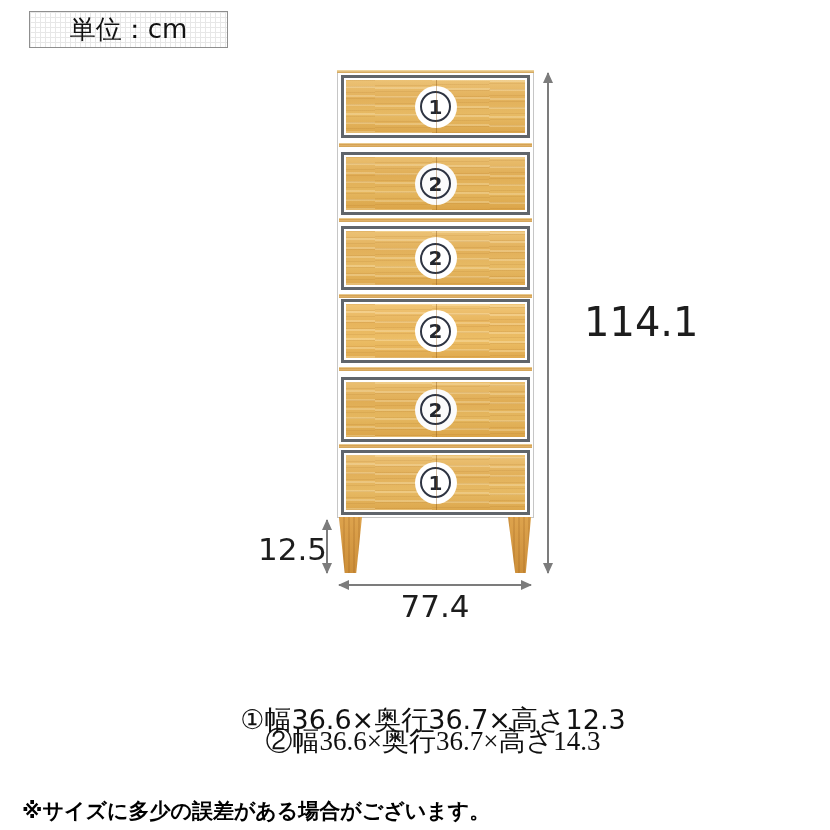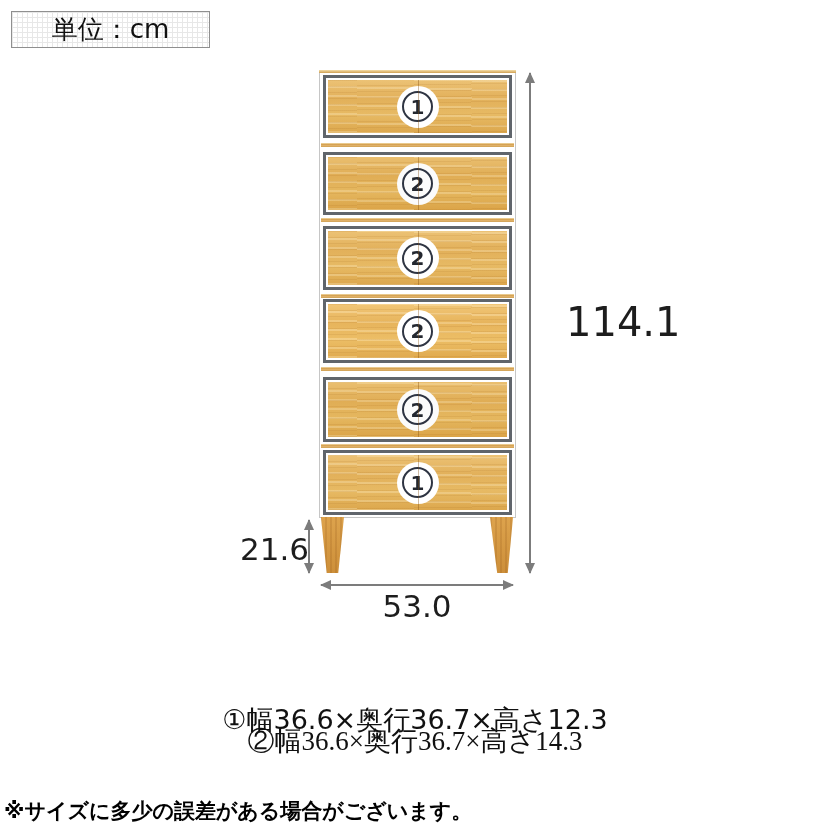--- a/index.html
+++ b/index.html
@@ -1,18 +1,18 @@
 <!DOCTYPE html>
 <html><head>
 <meta charset="utf-8">
 <style>
   * { margin:0; padding:0; box-sizing:border-box; }
   html,body { width:830px; height:830px; background:#ffffff; overflow:hidden;
               font-family:"DejaVu Sans","Liberation Sans",sans-serif; color:#1c1c1c; }
-  .stage { position:relative; width:682px; height:830px; background:#fff; }
+  .stage { position:relative; width:682px; height:830px; background:#fff;margin-left:18px; }
 
   
   .unit-box {
     position:absolute; left:11px; top:11px; width:199px; height:37px;
     border:1px solid #8f8f8f; background-color:#fff;
     background-image:
       linear-gradient(#e7e7e7 1px, transparent 1px),
       linear-gradient(90deg, #e7e7e7 1px, transparent 1px);
     background-size:5px 5px;
     display:flex; align-items:center; justify-content:center;
@@ -171,26 +171,26 @@
   <div class="arrow-v v-height">
     <div class="head head-up"></div>
     <div class="head head-down"></div>
   </div>
   <div class="dim-label lbl-height">114.1</div>
 
   <div class="arrow-v v-leg">
     <div class="head head-up"></div>
     <div class="head head-down"></div>
   </div>
-  <div class="dim-label lbl-leg">21.6</div>
+  <div class="dim-label lbl-leg">12.5</div>
 
   <div class="arrow-h h-width">
     <div class="head head-left"></div>
     <div class="head head-right"></div>
   </div>
-  <div class="dim-label lbl-width">53.0</div>
+  <div class="dim-label lbl-width">77.4</div>
 
   <div class="inner-line inner-1">①幅36.6×奥行36.7×高さ12.3</div>
   <div class="inner-line inner-2">②幅36.6×奥行36.7×高さ14.3</div>
 
   <div class="note">※サイズに多少の誤差がある場合がございます。</div>
 
 </div>
 
 </body></html>

